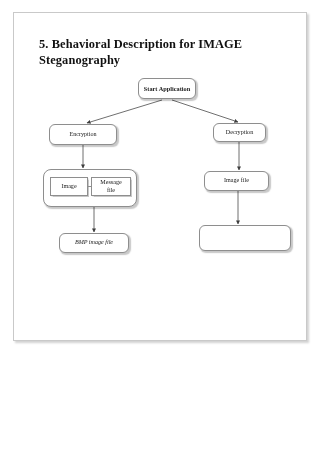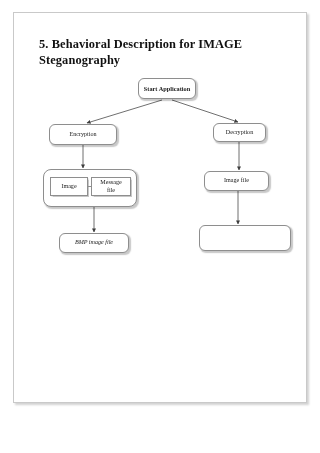--- a/index.html
+++ b/index.html
@@ -15,21 +15,21 @@
     font-family: "Liberation Serif", "DejaVu Serif", serif;
     position: relative;
   }
 
   
   #page-sheet {
     position: absolute;
     left: 13px;
     top: 12px;
     width: 294px;
-    height: 391px;
+    height: 329px;
     background: #ffffff;
     border: 1px solid #c9c9c9;
     box-shadow: 2px 2px 2px rgba(0,0,0,0.18);
     box-sizing: border-box;
   }
 
   
   #doc-title {
     position: absolute;
     left: 25px;

